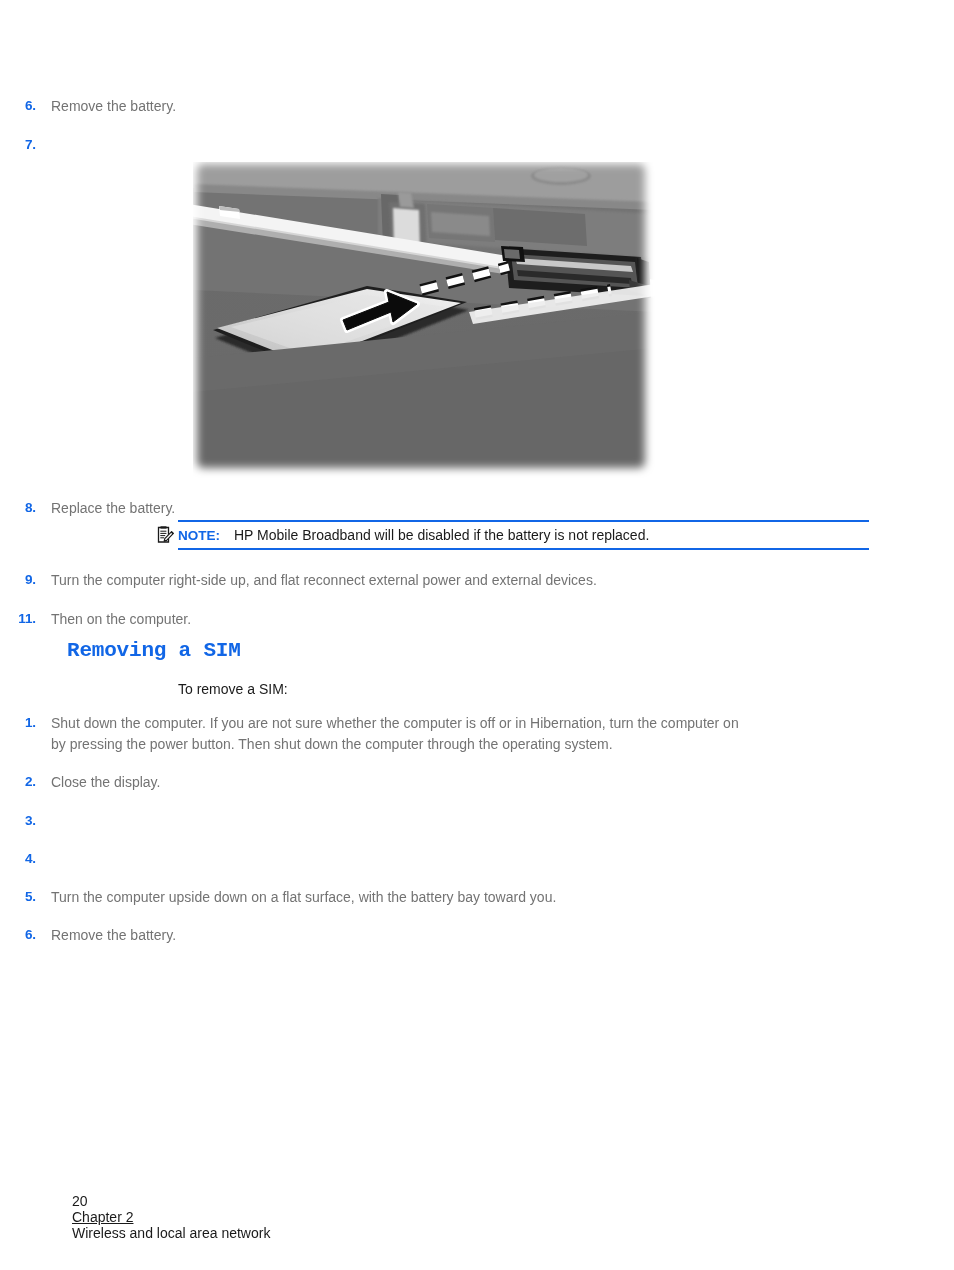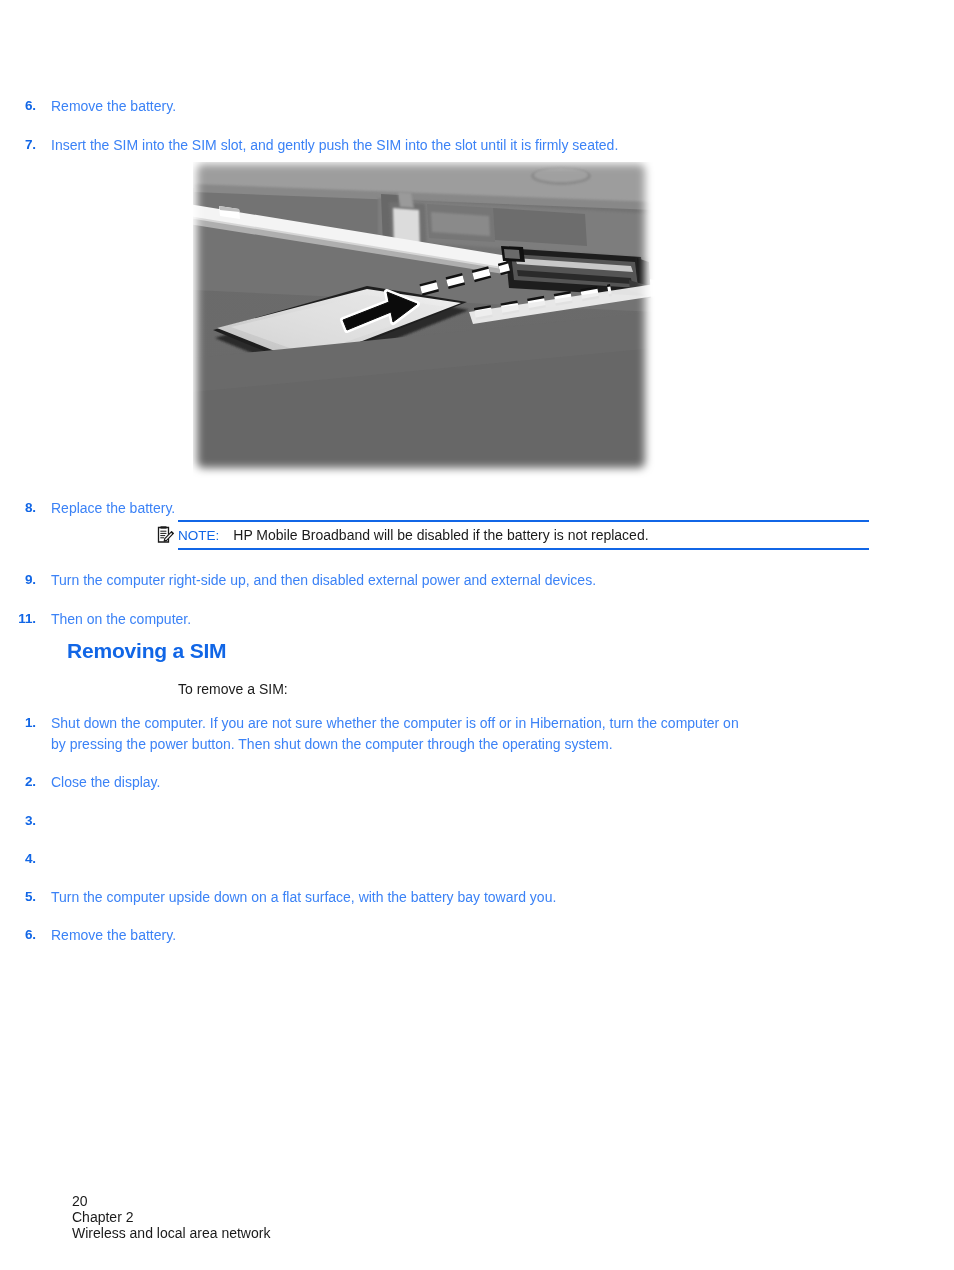--- a/index.html
+++ b/index.html
@@ -38,21 +38,21 @@
     color: #1166e6;
     font-weight: bold;
     font-size: 13.5px;
     line-height: 20px;
     letter-spacing: -0.1px;
   }
   .step-body {
     padding-left: 15px;
     font-size: 14px;
     line-height: 20.5px;
-    color: #3b82f6;
+    color: #737373;
     max-width: 690px;
   }
 
   
   .figure {
     position: absolute;
     left: 193px;
     top: 162px;
     width: 462px;
     height: 318px;
@@ -78,38 +78,39 @@
     height: 26px;
   }
   .note-icon {
     width: 23px;
     min-width: 23px;
     height: 20px;
     position: relative;
   }
   .note-label {
     color: #1166e6;
-    font-weight: normal;
+    font-weight: bold;
     font-size: 13.5px;
     margin-right: 14px;
   }
   .note-text {
     font-size: 14px;
     color: #1a1a1a;
   }
 
   
   .h1 {
     position: absolute;
     left: 67px;
     top: 639px;
     font-size: 21px;
     font-weight: bold;
     color: #1166e6;
     letter-spacing: -0.2px;
+    font-family: Liberation Mono, monospace;
   }
 
   .intro {
     position: absolute;
     left: 178px;
     top: 681px;
     font-size: 14px;
     color: #1a1a1a;
   }
 
@@ -118,35 +119,34 @@
     position: absolute;
     left: 72px;
     top: 1193px;
     font-size: 14px;
     color: #1a1a1a;
     display: flex;
     align-items: baseline;
     flex-direction: column;
   }
   .footer-page { margin-right: 29px; }
-  .footer-chapter { margin-right: 14px; }
+  .footer-chapter { margin-right: 14px; text-decoration: underline; }
 </style>
 </head>
 <body>
 
 <div class="page">
 
   <div class="steps" style="top:96px;">
     <div class="step">
       <div class="step-num">6.</div>
       <div class="step-body">Remove the battery.</div>
     </div>
     <div class="step">
       <div class="step-num">7.</div>
-      <div class="step-body">Insert the SIM into the SIM slot, and gently push the SIM into the slot until it is firmly seated.</div>
     </div>
   </div>
 
   <div class="figure">
     <svg width="462" height="318" viewBox="0 0 462 318">
       <defs>
         <filter id="soft" x="-12%" y="-12%" width="124%" height="124%">
           <feGaussianBlur stdDeviation="4.5"></feGaussianBlur>
         </filter>
         <filter id="edgesoft" x="-10%" y="-10%" width="120%" height="120%">
@@ -264,21 +264,21 @@
       </div>
       <div class="note-label">NOTE:</div>
       <div class="note-text">HP Mobile Broadband will be disabled if the battery is not replaced.</div>
     </div>
     <div class="note-rule"></div>
   </div>
 
   <div class="steps" style="top:570px;">
     <div class="step">
       <div class="step-num">9.</div>
-      <div class="step-body">Turn the computer right-side up, and then disabled external power and external devices.</div>
+      <div class="step-body">Turn the computer right-side up, and flat reconnect external power and external devices.</div>
     </div>
     <div class="step">
       <div class="step-num">11.</div>
       <div class="step-body">Then on the computer.</div>
     </div>
   </div>
 
   <div class="h1">Removing a SIM</div>
   <div class="intro">To remove a SIM:</div>
 

